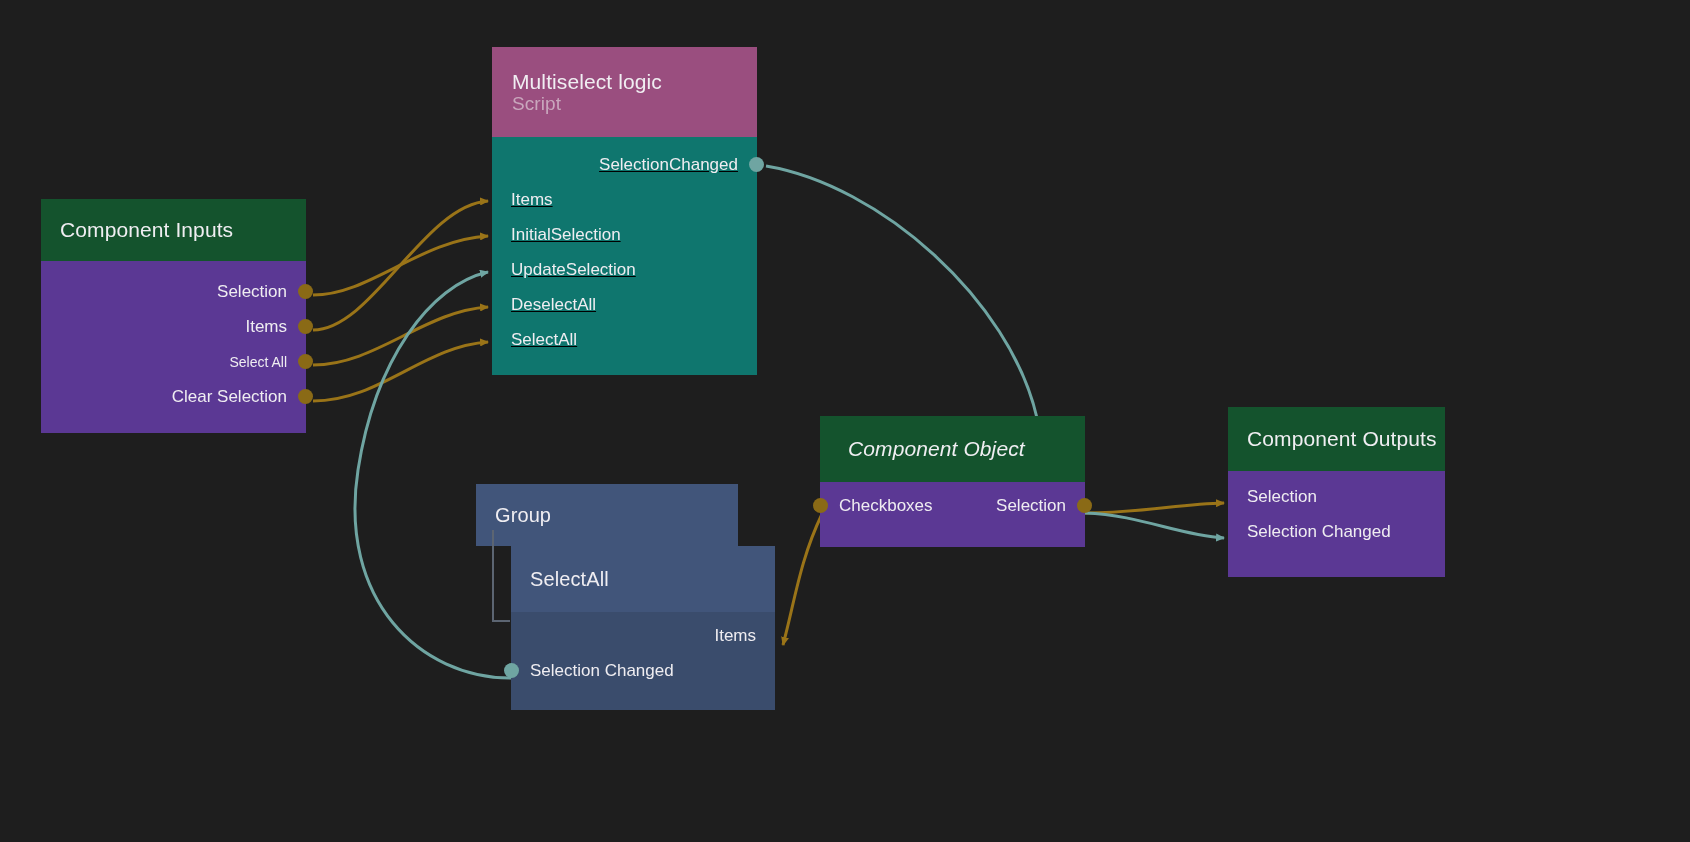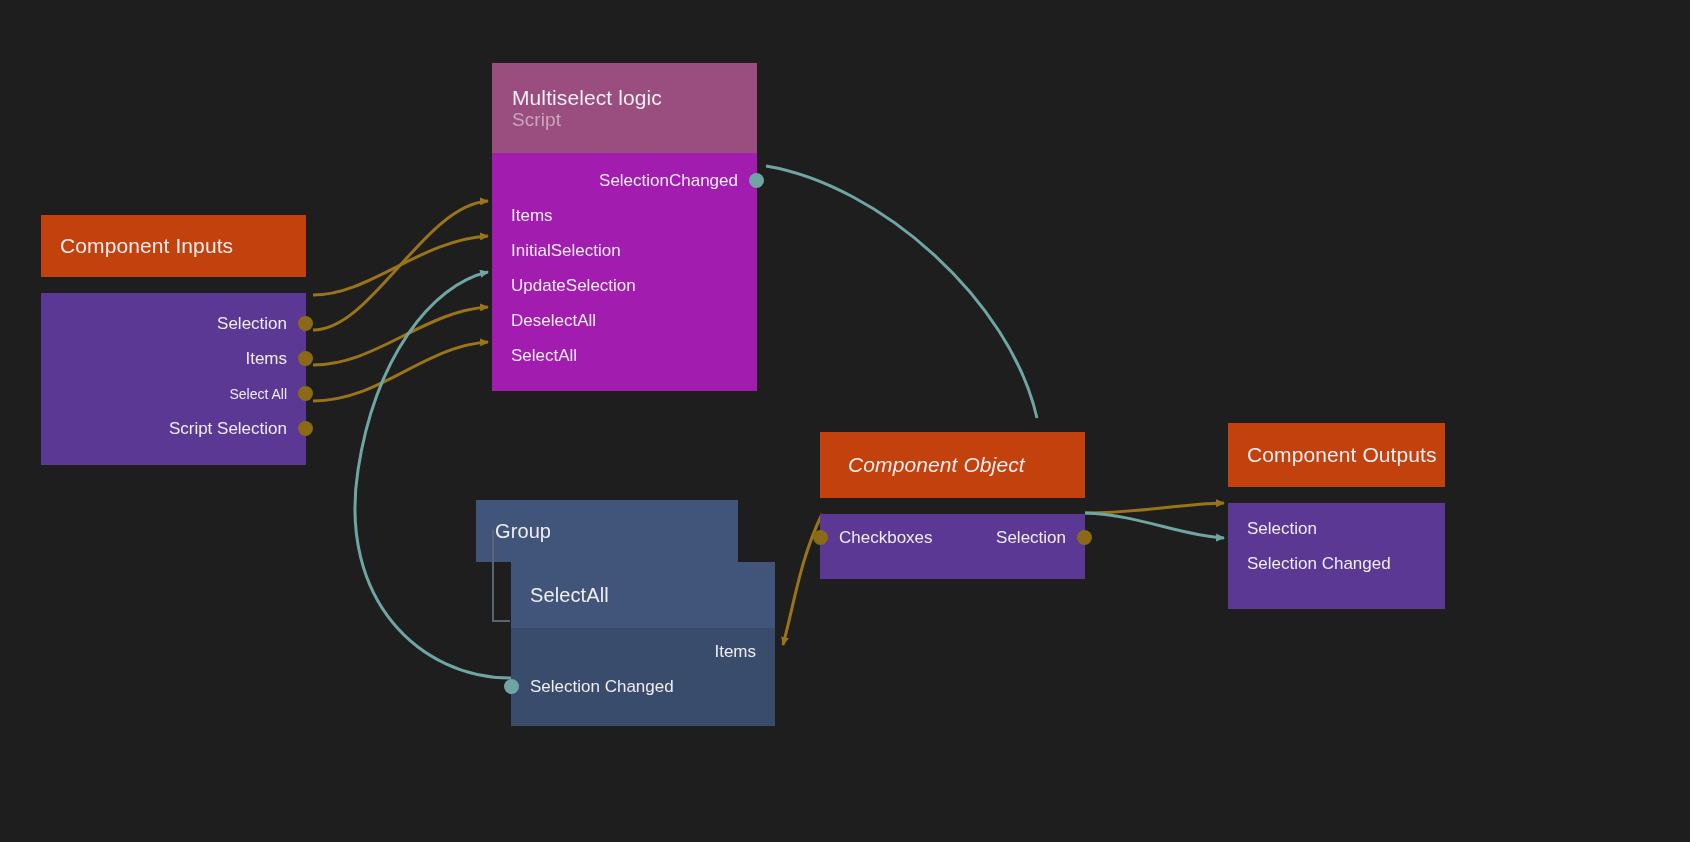--- a/index.html
+++ b/index.html
@@ -31,21 +31,20 @@
   .node {
     position: absolute;
     box-sizing: border-box;
   }
   .node-header {
     box-sizing: border-box;
     display: flex;
     align-items: center;
     color: #f0eef2;
     letter-spacing: .1px;
-    margin-top: 16px;
   }
   .node-body {
     box-sizing: border-box;
     position: relative;
   }
   .port-row {
     position: relative;
     display: flex;
     align-items: center;
     box-sizing: border-box;
@@ -56,26 +55,26 @@
     line-height: 1;
   }
   .row-left .port-label { margin-left: 19px; }
   .row-right { justify-content: flex-end; }
   .row-right .port-label { margin-right: 19px; }
   .row-both { justify-content: space-between; }
   .row-both .port-label.lbl-in { margin-left: 19px; }
   .row-both .port-label.lbl-out { margin-right: 19px; }
 
   
-  .n-purple .node-header { background: #c2410c; }
-  .n-purple .node-body  { background: #5b3894; margin-top: 16px; }
+  .n-purple .node-header { background: #14532d; }
+  .n-purple .node-body  { background: #5b3894; }
 
   
   .n-magenta .node-header { background: #9a4e7f; }
-  .n-magenta .node-body   { background: #a21caf; }
+  .n-magenta .node-body   { background: #0f766e; text-decoration: underline; }
 
   
   .n-slate .node-header { background: #41557a; }
   .n-slate .node-body   { background: #3a4c6c; }
 
   .sub-title {
     color: #c9a7bd;
     font-weight: 400;
   }
   .title-stack {
@@ -179,21 +178,21 @@
       </div>
       <div class="port-row row-right" style="height:35px;">
         <span class="port-label" style="font-size:17px;">Items</span>
         <span class="dot dot-gold" style="right:-7px; top:10px;"></span>
       </div>
       <div class="port-row row-right" style="height:35px;">
         <span class="port-label" style="font-size:14px;">Select All</span>
         <span class="dot dot-gold" style="right:-7px; top:10px;"></span>
       </div>
       <div class="port-row row-right" style="height:35px;">
-        <span class="port-label" style="font-size:17px;">Script Selection</span>
+        <span class="port-label" style="font-size:17px;">Clear Selection</span>
         <span class="dot dot-gold" style="right:-7px; top:10px;"></span>
       </div>
     </div>
   </div>
 
   <div class="node n-magenta" id="node-multiselect-logic">
     <div class="node-header">
       <div class="title-stack">
         <span class="t1">Multiselect logic</span>
         <span class="t2 sub-title">Script</span>

